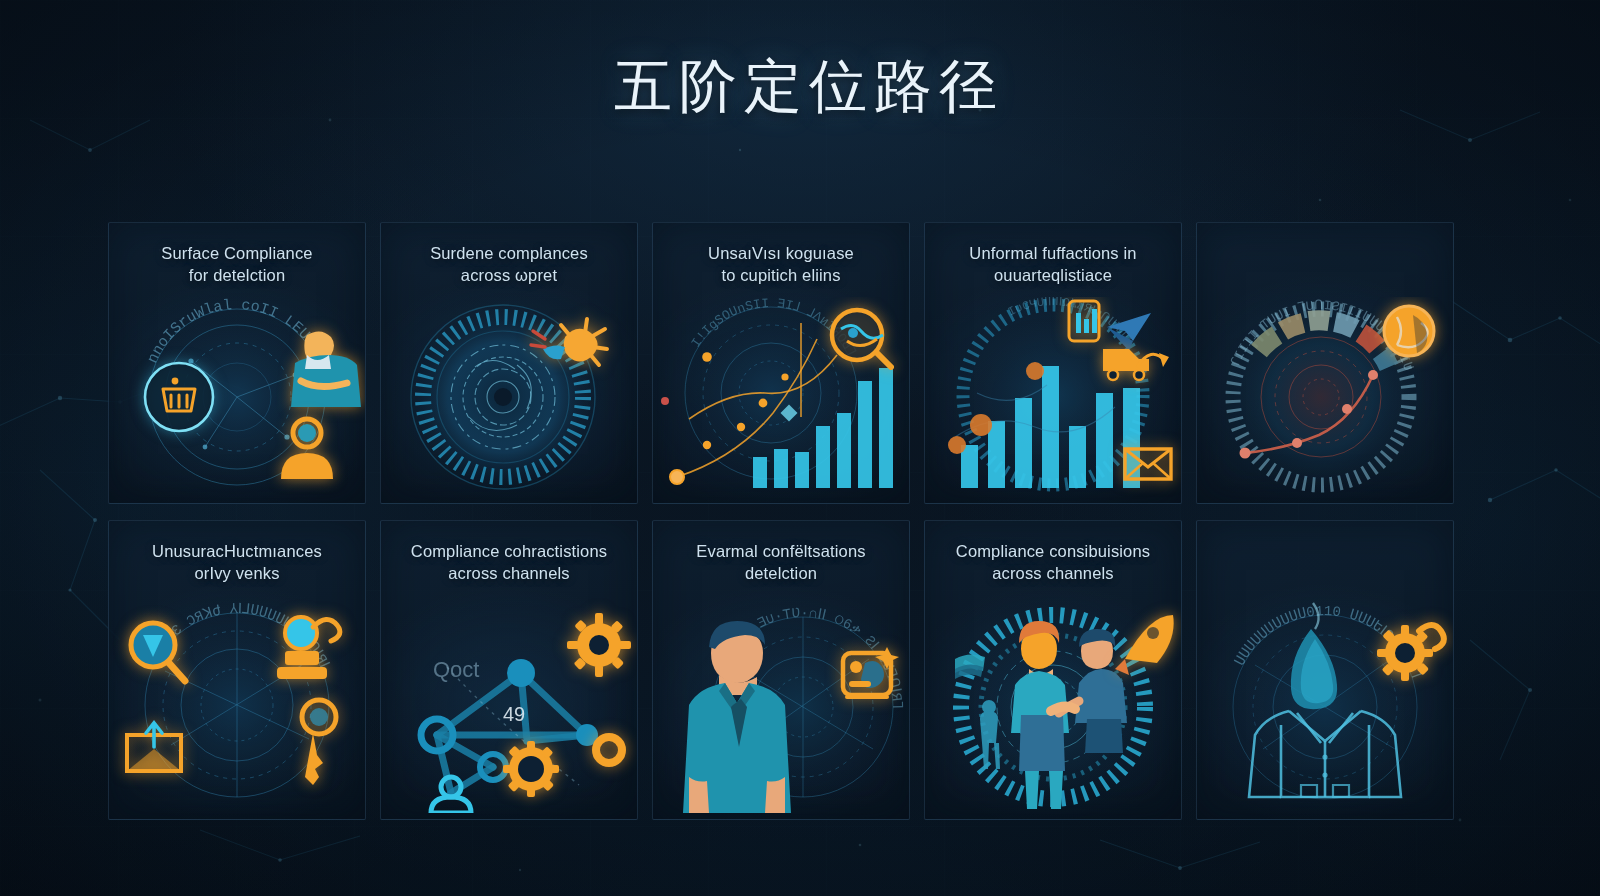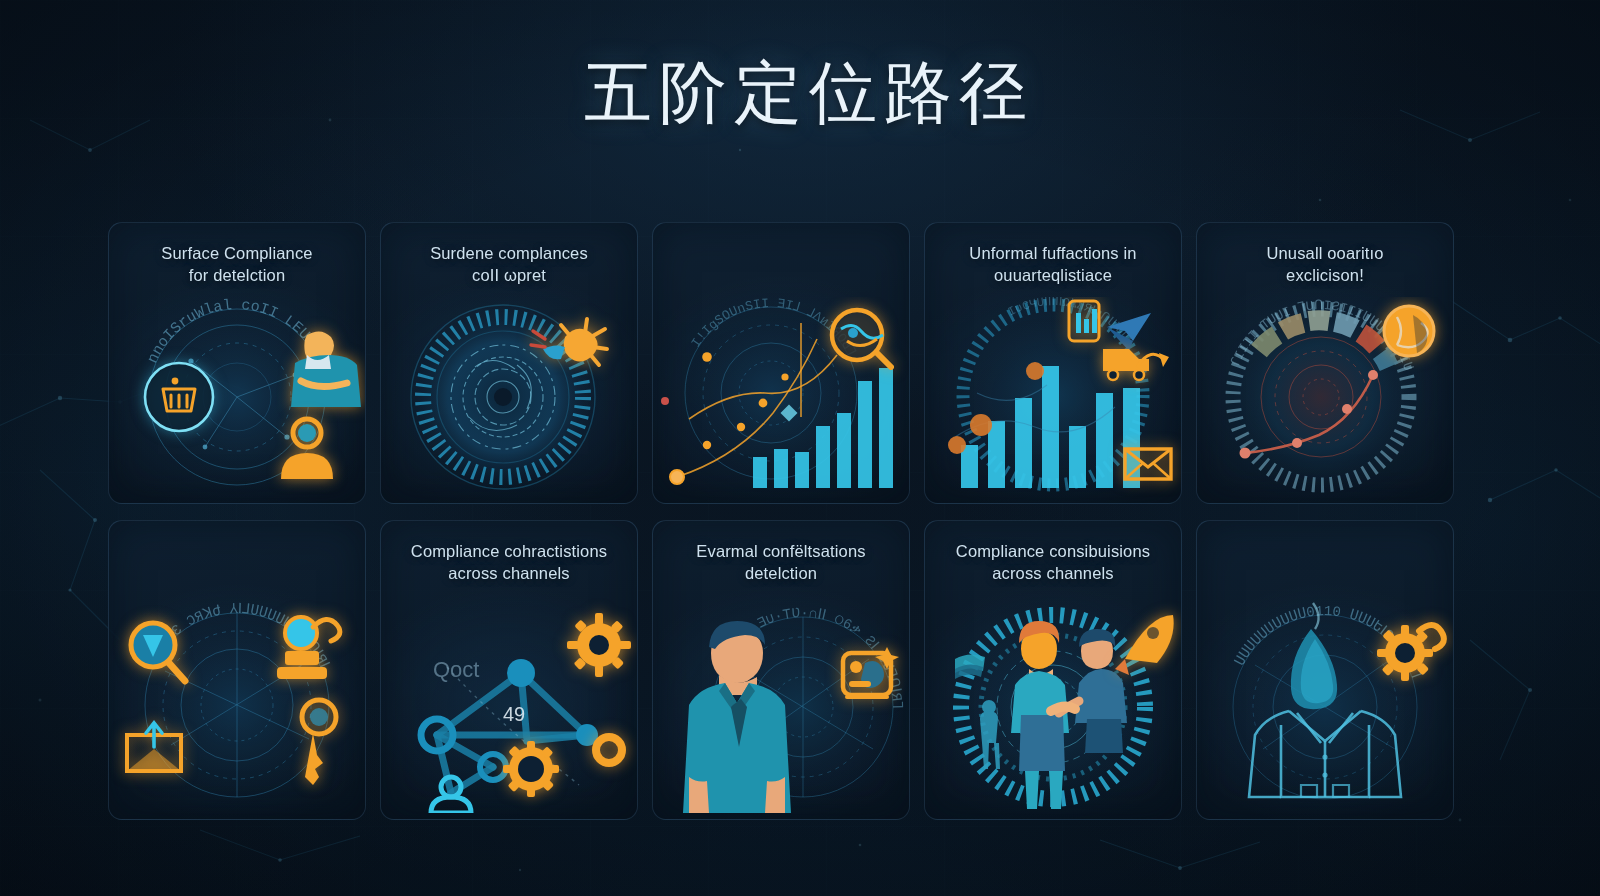--- a/index.html
+++ b/index.html
@@ -29,33 +29,33 @@
   }
   #bg-net{position:absolute;inset:0;opacity:.85;}
   #bg-vignette{
     position:absolute;inset:0;
     background:radial-gradient(ellipse 1150px 700px at 50% 50%, rgba(0,0,0,0) 45%, rgba(2,7,13,.62) 100%);
   }
 
   
   #page-title{
     position:absolute;top:48px;left:18px;right:0;text-align:center;z-index:5;
-    font-size:68px;letter-spacing:7px;color:#e9f3fa;font-weight:400;
+    font-size:58px;letter-spacing:7px;color:#e9f3fa;font-weight:400;
     text-shadow:0 0 26px rgba(120,200,245,.30),0 2px 10px rgba(0,0,0,.75);
   }
 
   
   #card-grid{
     position:absolute;left:108px;top:222px;width:1340px;z-index:4;
     display:grid;grid-template-columns:repeat(5,256px);
     column-gap:16px;row-gap:16px;
   }
   .card{
     position:relative;width:256px;height:280px;overflow:hidden;
-    border:1px solid rgba(96,150,190,.175);border-radius:14px;
+    border:1px solid rgba(96,150,190,.175);border-radius:2px;
     background:
       radial-gradient(ellipse 200px 160px at 50% 62%, rgba(22,60,92,.42) 0%, rgba(11,26,40,0) 76%),
       linear-gradient(170deg, rgba(16,34,52,.80) 0%, rgba(9,20,32,.88) 100%);
     box-shadow:inset 0 0 40px rgba(4,12,22,.55);
   }
   .card.row2{height:298px;}
   .card-title{
     position:absolute;left:10px;right:10px;top:20px;text-align:center;
     font-size:16.5px;line-height:21.5px;color:#cfe2ef;font-weight:400;
     letter-spacing:.15px;
@@ -182,21 +182,21 @@
           <path d="M172 182 q0 -26 26 -26 q26 0 26 26 z" fill="#f5a32a"></path>
           <circle cx="198" cy="136" r="9" fill="#2a9ab4"></circle>
         </g>
       </svg>
     </div>
   </div>
 
   <div class="card">
     <div class="card-title">
       <div>Surdene complances</div>
-      <div>coII ωpret</div>
+      <div>across ωpret</div>
     </div>
     <div class="card-art">
       <svg viewBox="0 0 256 200">
         <defs>
           <radialGradient id="g2c" cx="50%" cy="50%" r="50%">
             <stop offset="0%" stop-color="#0b2438" stop-opacity=".9"></stop>
             <stop offset="60%" stop-color="#13496d" stop-opacity=".55"></stop>
             <stop offset="100%" stop-color="#0a1a2a" stop-opacity="0"></stop>
           </radialGradient>
         </defs>
@@ -217,20 +217,24 @@
           <path d="M6 18 q12 -14 26 -4 q12 10 2 22 q-12 12 -24 2 q-8 -8 -4 -20z" fill="#f6a733"></path>
           <path d="M2 6 l10 12 M28 0 l-2 14 M46 10 l-14 8 M48 30 l-14 -2 M40 46 l-10 -12" stroke="#f6a733" stroke-width="4" stroke-linecap="round"></path>
           <path d="M-16 30 q12 -6 22 -2 l-4 12 q-12 2 -18 -10z" fill="#2aa0cd"></path>
           <path d="M-26 12 l12 8 M-28 26 l14 2" stroke="#c94a3a" stroke-width="3.4" stroke-linecap="round"></path>
         </g>
       </svg>
     </div>
   </div>
 
   <div class="card">
+    <div class="card-title">
+      <div>UnsaıVısı koguıase</div>
+      <div>to cupitich eliins</div>
+    </div>
     <div class="card-art">
       <svg viewBox="0 0 256 200">
         <defs>
           <radialGradient id="g3c" cx="50%" cy="50%" r="50%">
             <stop offset="0%" stop-color="#103a58" stop-opacity=".6"></stop>
             <stop offset="100%" stop-color="#0a1a2a" stop-opacity="0"></stop>
           </radialGradient>
         </defs>
         <circle cx="118" cy="96" r="92" fill="url(#g3c)"></circle>
         <g fill="none" stroke="#2f7fa8" stroke-opacity=".42">
@@ -342,24 +346,20 @@
         <g class="glowY" transform="translate(200,146)">
           <path d="M0 6 h46 v30 h-46 z" fill="none" stroke="#f5a32a" stroke-width="3.4"></path>
           <path d="M0 6 L23 24 L46 6" fill="none" stroke="#f5a32a" stroke-width="3"></path>
           <path d="M0 36 L18 20 M46 36 L28 20" stroke="#f5a32a" stroke-width="2.6" fill="none"></path>
         </g>
       </svg>
     </div>
   </div>
 
   <div class="card">
-    <div class="card-title">
-      <div>Unusall ooaritıo</div>
-      <div>exclicison!</div>
-    </div>
     <div class="card-art">
       <svg viewBox="0 0 256 200">
         <defs>
           <radialGradient id="g5c" cx="50%" cy="50%" r="50%">
             <stop offset="0%" stop-color="#5a2b2b" stop-opacity=".45"></stop>
             <stop offset="55%" stop-color="#123850" stop-opacity=".4"></stop>
             <stop offset="100%" stop-color="#0a1a2a" stop-opacity="0"></stop>
           </radialGradient>
         </defs>
         <circle cx="124" cy="100" r="94" fill="url(#g5c)"></circle>
@@ -397,20 +397,24 @@
         <g class="glowY" transform="translate(186,8)">
           <circle cx="26" cy="26" r="25" fill="#f5a32a" stroke="#f6b457" stroke-width="3"></circle>
           <path d="M14 12 q8 14 0 28 M14 40 q16 6 26 -4 q10 -10 -2 -18" fill="none" stroke="#e0e9ef" stroke-opacity=".65" stroke-width="2.4"></path>
           <path d="M30 10 q12 6 14 18 q2 14 -10 20" fill="#0d2033" fill-opacity=".35"></path>
         </g>
       </svg>
     </div>
   </div>
 
   <div class="card row2">
+    <div class="card-title">
+      <div>UnusuracHuctmıances</div>
+      <div>orIvy venks</div>
+    </div>
     <div class="card-art">
       <svg viewBox="0 0 256 218">
         <defs>
           <radialGradient id="g6c" cx="50%" cy="50%" r="50%">
             <stop offset="0%" stop-color="#103a58" stop-opacity=".5"></stop>
             <stop offset="100%" stop-color="#0a1a2a" stop-opacity="0"></stop>
           </radialGradient>
         </defs>
         <circle cx="128" cy="110" r="100" fill="url(#g6c)"></circle>
         <g fill="none" stroke="#2f7fa8" stroke-opacity=".45">

